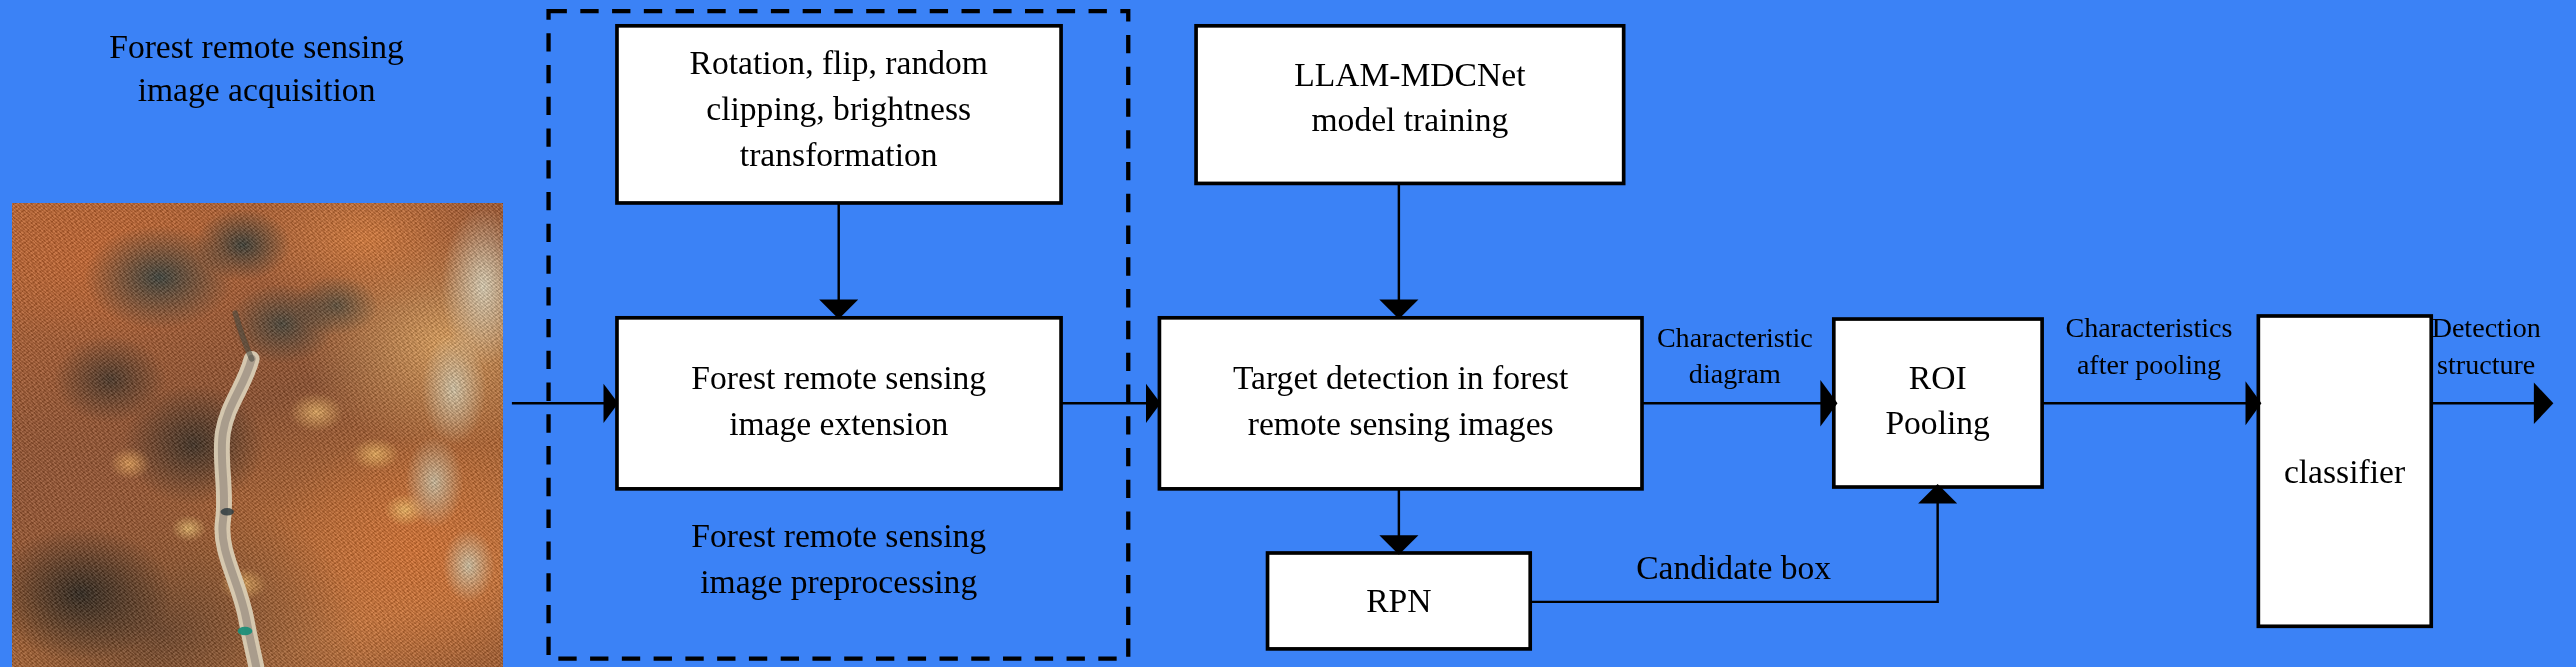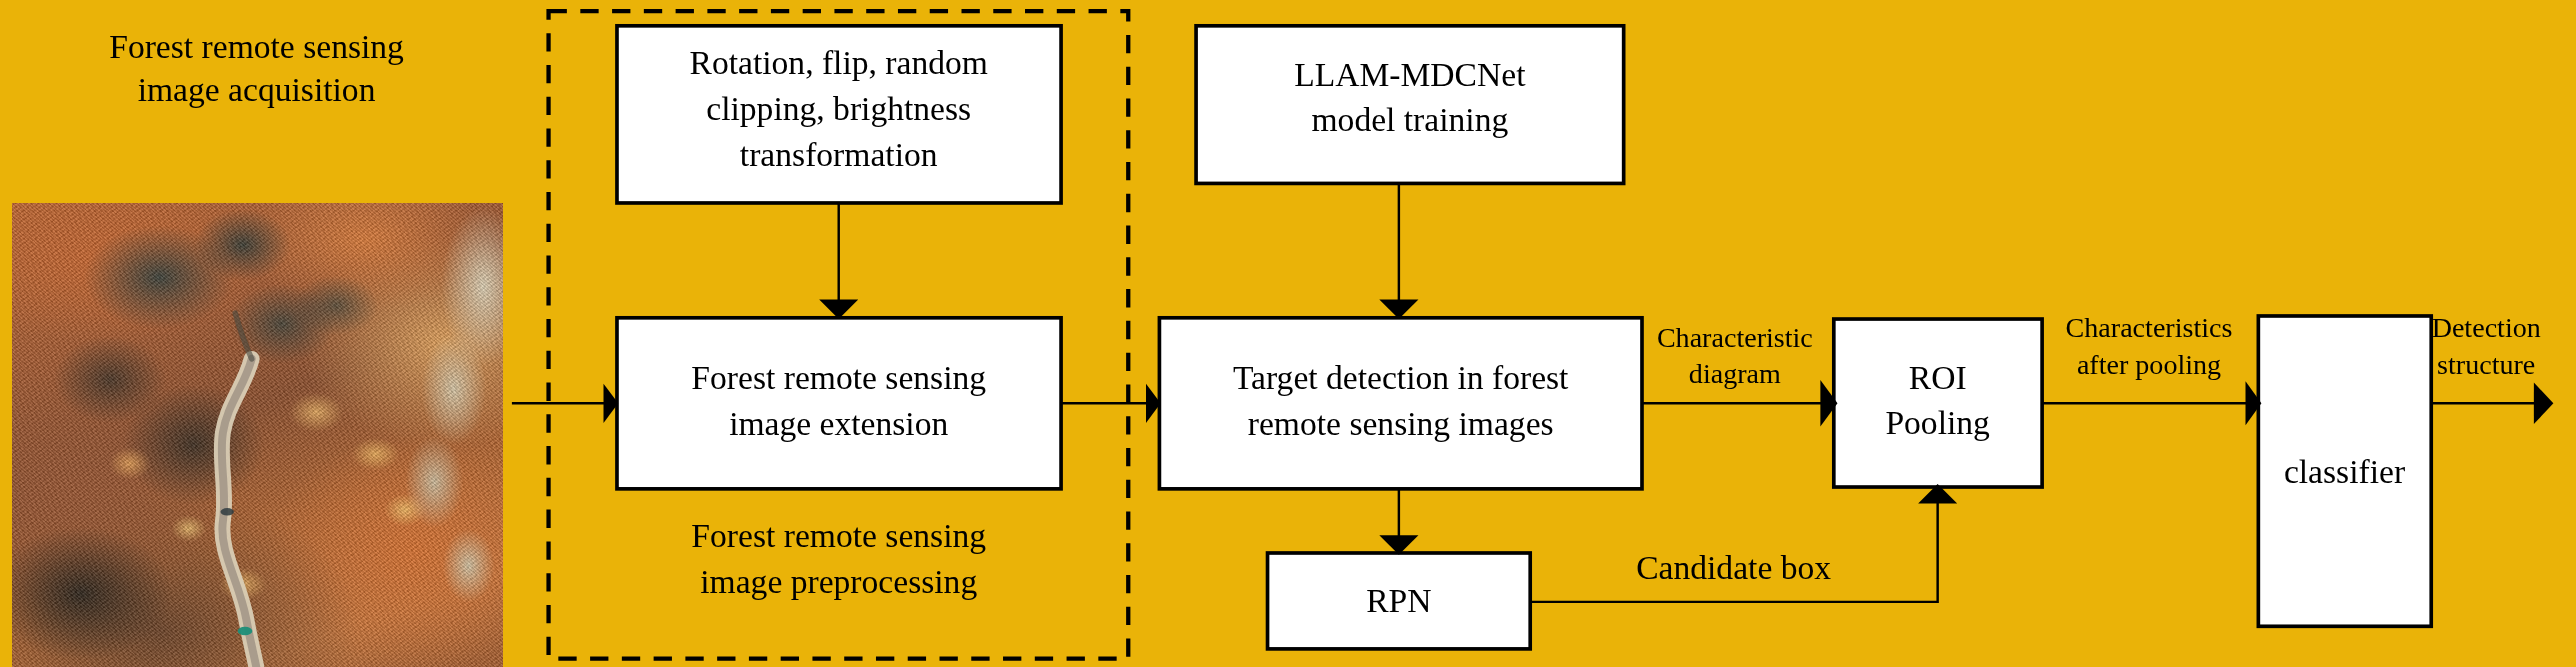--- a/index.html
+++ b/index.html
@@ -1,17 +1,17 @@
 <!DOCTYPE html>
 <html style="font-size:9.8px"><head>
 <meta charset="utf-8">
 <style>
   html,body{margin:0;padding:0;background:#ffffff;}
   body{font-family:"Liberation Serif", serif;}
-  #stage{position:relative;width:2576px;height:668px;background:#eab308;overflow:hidden;}
+  #stage{position:relative;width:2576px;height:668px;background:#3b82f6;overflow:hidden;}
 
   
   #photo{position:absolute;left:12.2px;top:203px;width:491px;height:465px;overflow:hidden;
          background:#b8663a;}
   #photo .layer{position:absolute;inset:0;}
   .l-base{
     background:
       radial-gradient(ellipse 55% 30% at 18% 12%, #c9662e 0%, rgba(201,102,46,0) 60%),
       radial-gradient(ellipse 40% 25% at 72% 8%, #d97a38 0%, rgba(217,122,56,0) 62%),
       radial-gradient(ellipse 45% 35% at 88% 30%, #e0a05a 0%, rgba(224,160,90,0) 65%),

